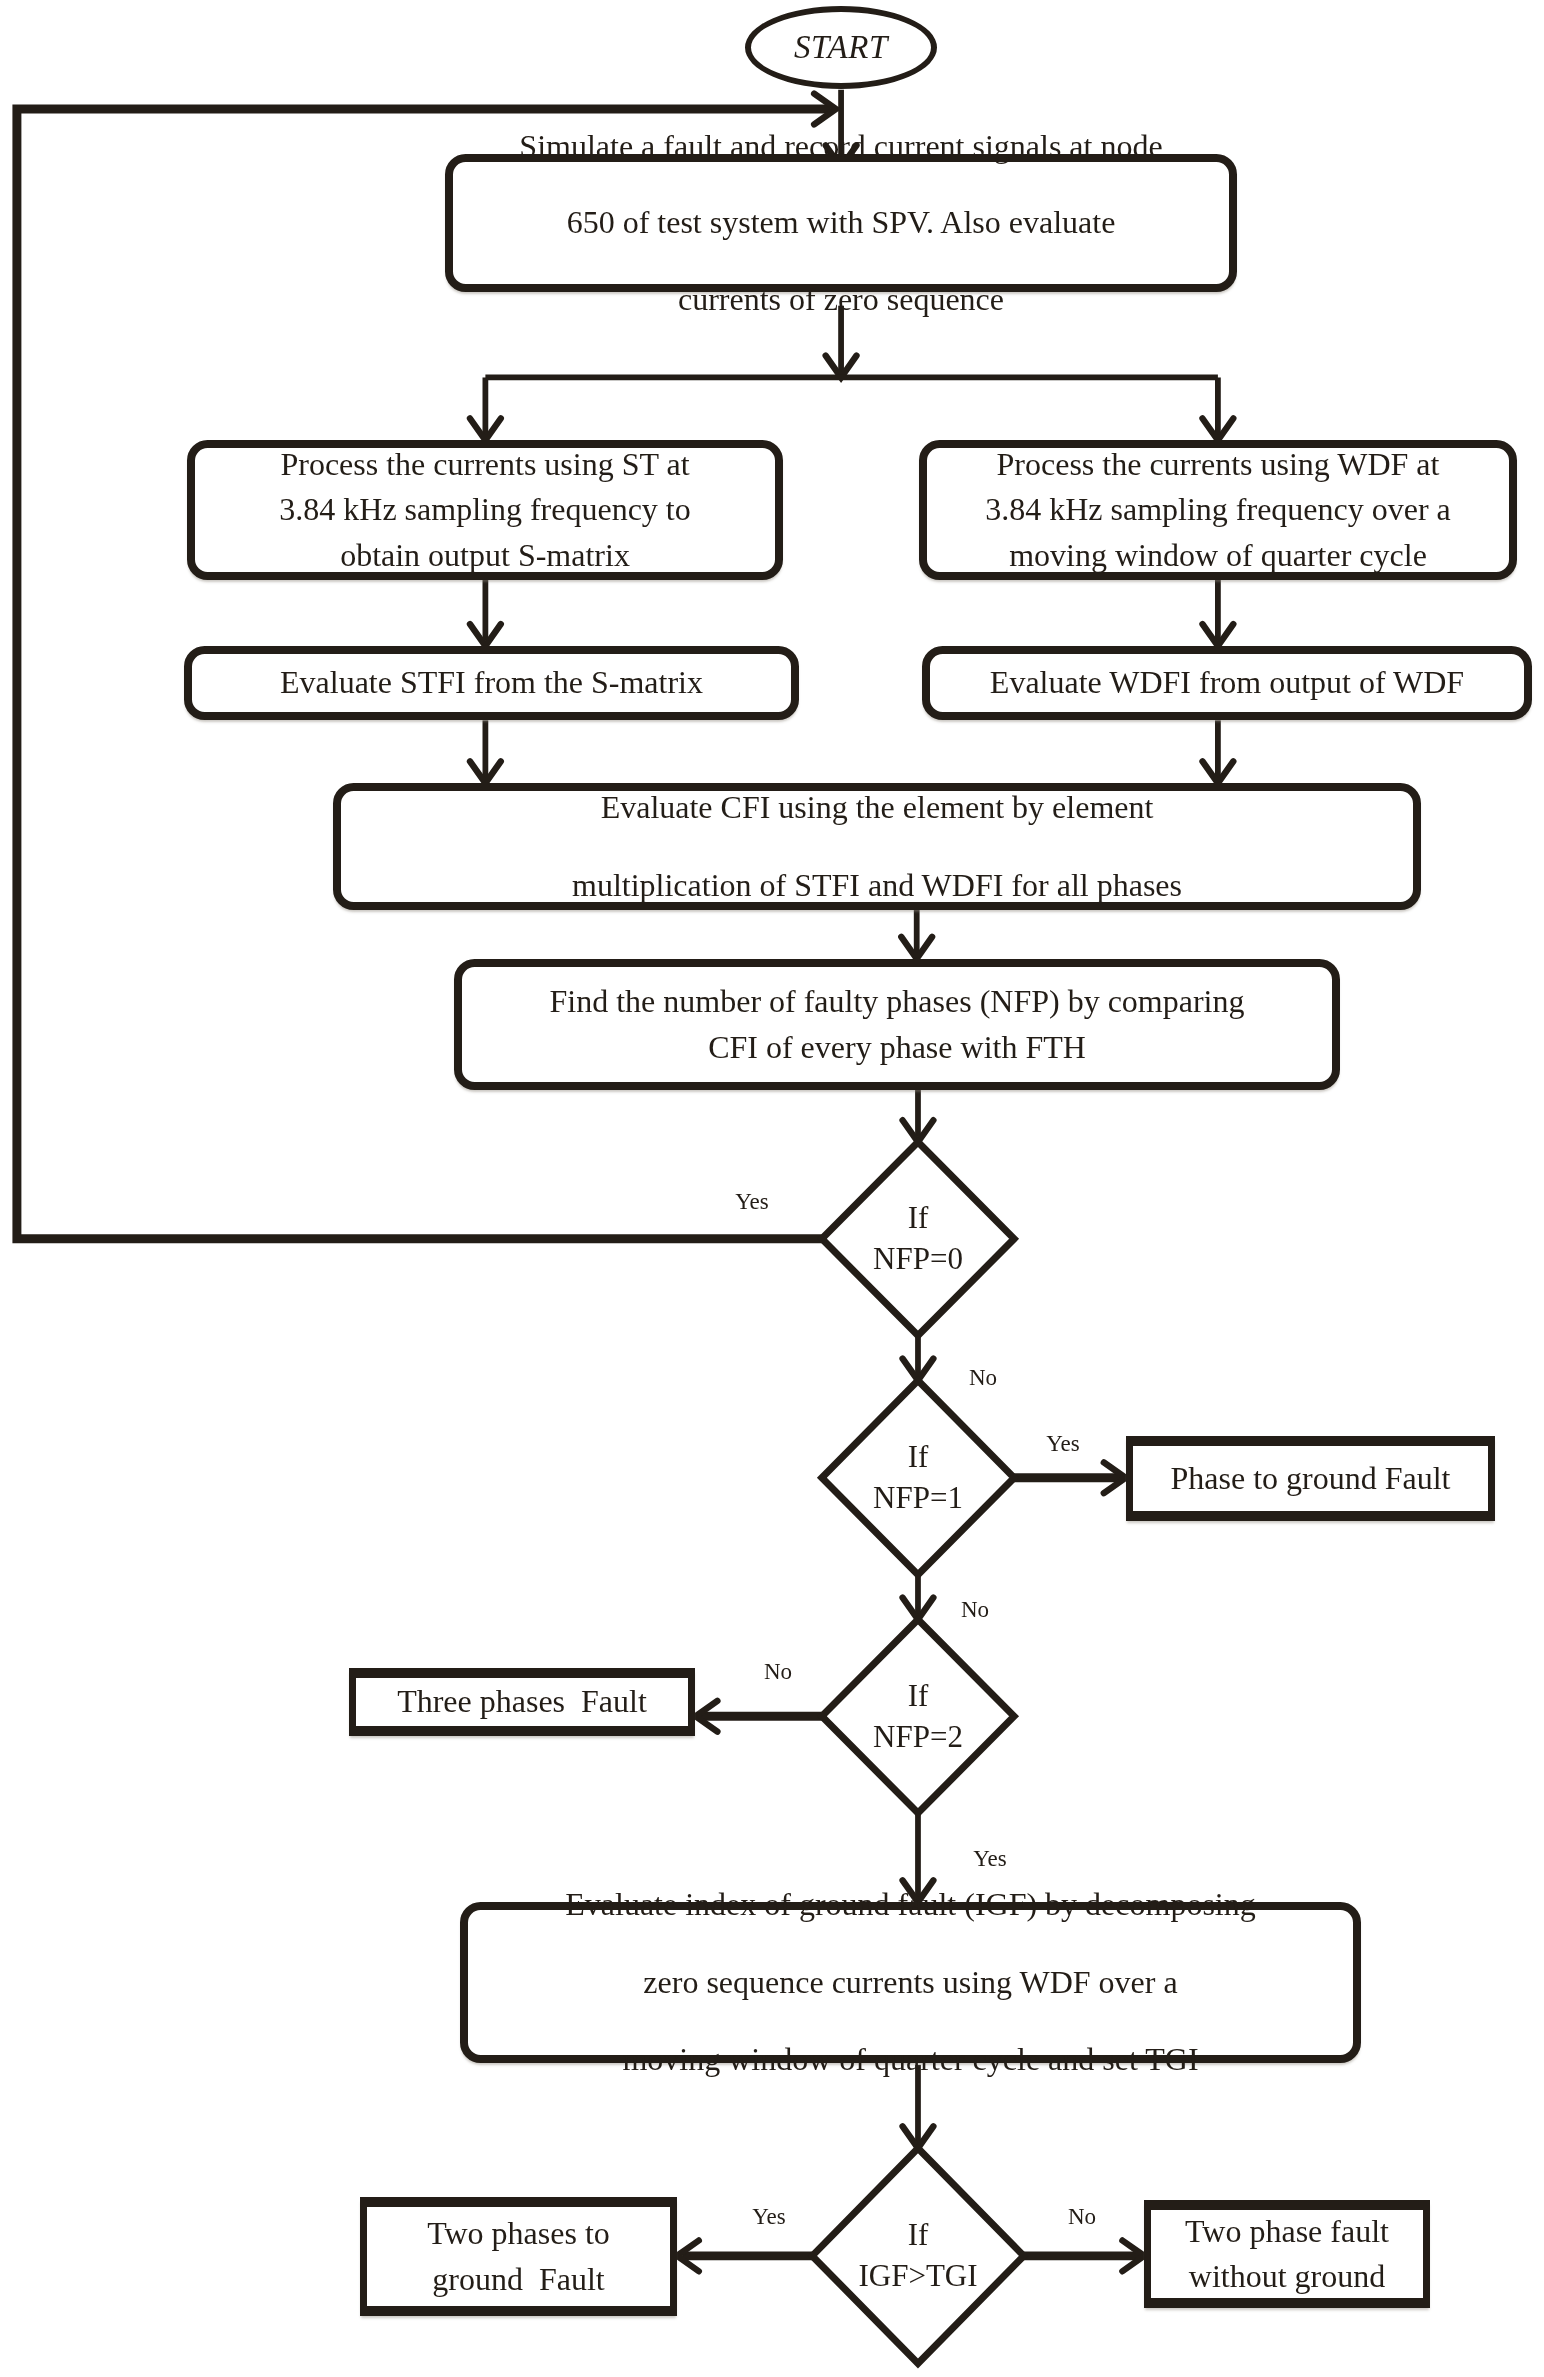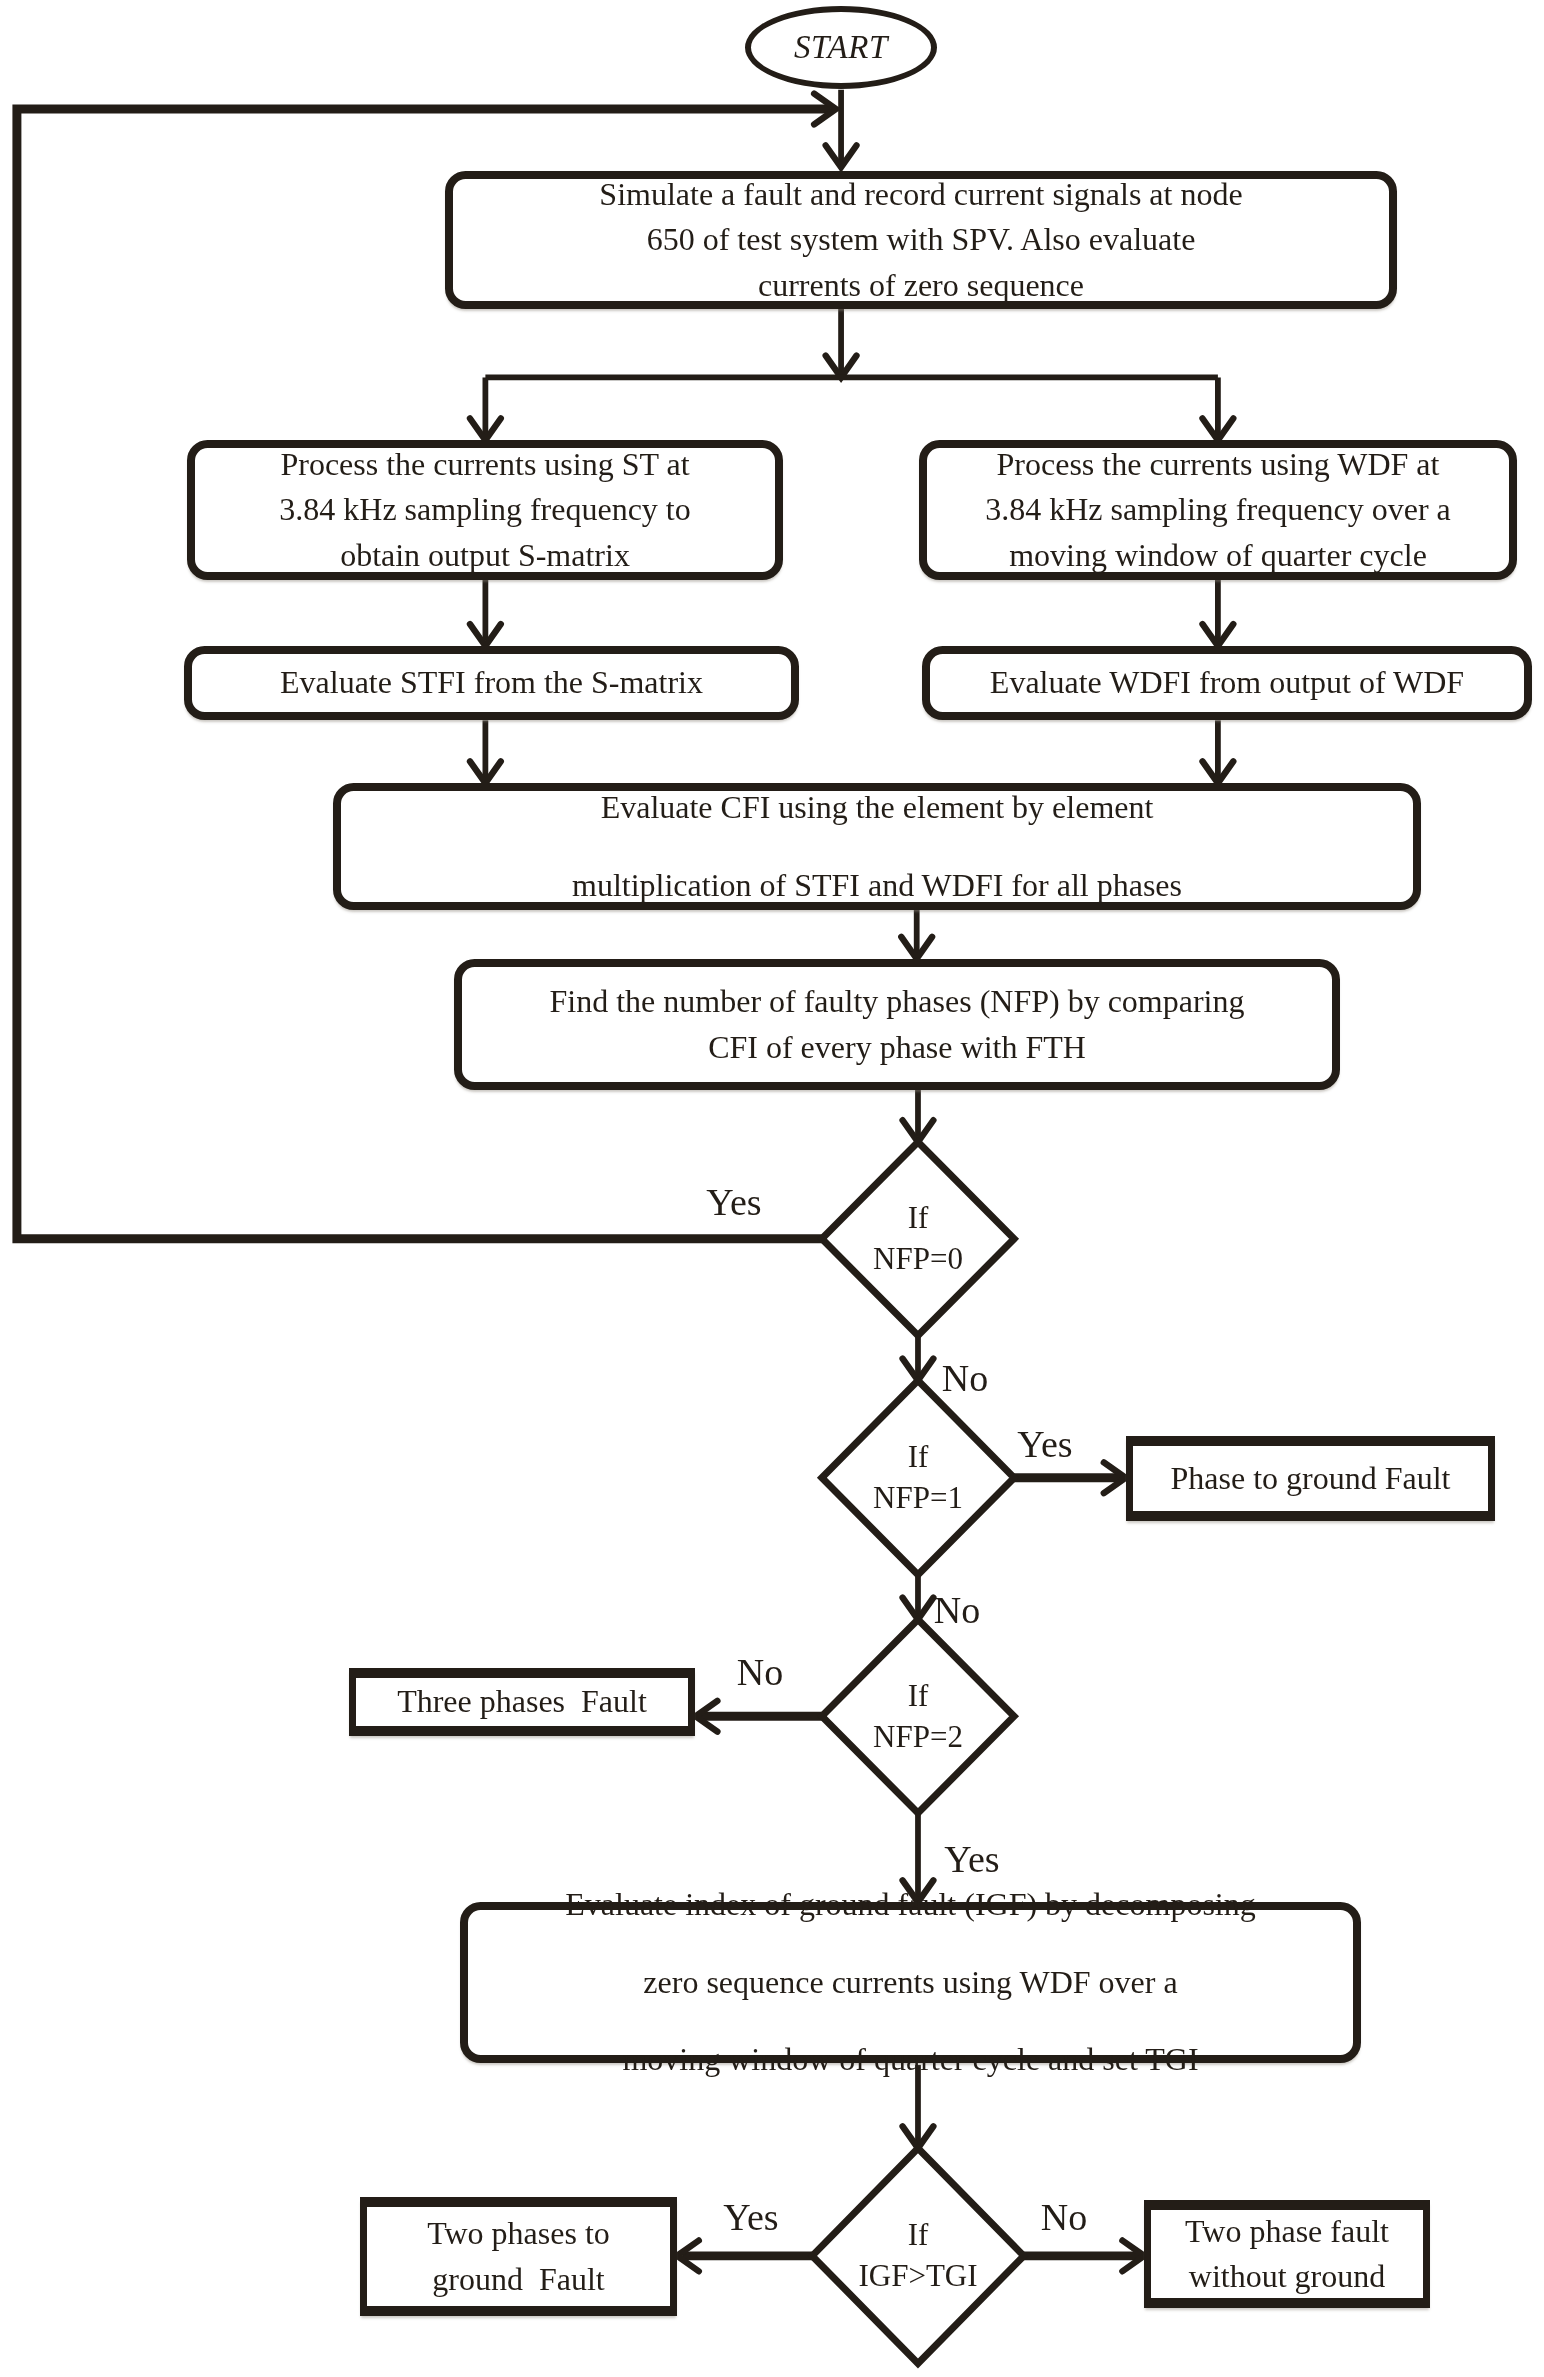--- a/index.html
+++ b/index.html
@@ -15,21 +15,21 @@
   .pbox { border:8.3px solid #231d17; border-radius:20.5px;
           box-shadow:0 3.2px 2.6px -1.3px rgba(140,132,122,.45); }
   .tbox { border:solid #231d17; border-width:10.3px 7.7px;
           box-shadow:0 3.2px 2.6px -1.3px rgba(140,132,122,.45); }
   .oval { border:6.4px solid #231d17; border-radius:50%; }
   .bline { font-size:32px; line-height:1.42; white-space:pre-wrap; }
   .startlabel { font-size:33px; letter-spacing:0.6px; }
   .dtext { position:absolute; transform:translate(-50%,-50%);
            text-align:center; font-size:31px; line-height:1.32; }
   .elabel { position:absolute; transform:translate(-50%,-50%);
-            font-size:38px; }
+            font-size:23px;margin-left:18px; }
 </style>
 </head>
 <body>
 
 <div class="canvas">
 
   <svg class="wires" viewBox="0 0 2410 3709" xmlns="http://www.w3.org/2000/svg">
     <defs>
       <marker id="ah" markerUnits="userSpaceOnUse" markerWidth="90" markerHeight="90" viewBox="-45 -45 90 90" refX="-8" refY="0" orient="auto">
         <path d="M-34,-24 L0,0 L-34,24" fill="none" stroke="#231d17" stroke-width="10" stroke-linecap="round"></path>
@@ -62,21 +62,21 @@
       <polygon fill="#ffffff" stroke-width="11" points="1432,2154 1582,2306 1432,2457 1282,2306"></polygon>
       <polygon fill="#ffffff" stroke-width="11" points="1432,2527 1582,2678 1432,2829 1282,2678"></polygon>
       <polygon fill="#ffffff" stroke-width="11" points="1432,3352 1597,3520 1432,3688 1267,3520"></polygon>
     </g>
   </svg>
 
   <div class="node oval" style="left:745px; top:6.4px; width:192px; height:83px;font-style:italic;">
     <div class="startlabel">START</div>
   </div>
 
-  <div class="node pbox" style="left:445px; top:171px; width:952px; height:138px;">
+  <div class="node pbox" style="left:445px; top:154px; width:792px; height:138px;gap:31px;">
     <div class="bline">Simulate a fault and record current signals at node</div>
     <div class="bline">650 of test system with SPV. Also evaluate</div>
     <div class="bline">currents of zero sequence</div>
   </div>
 
   <div class="node pbox" style="left:187px; top:440px; width:596px; height:140px;">
     <div class="bline">Process the currents using ST at</div>
     <div class="bline">3.84 kHz sampling frequency to</div>
     <div class="bline">obtain output S-matrix</div>
   </div>

